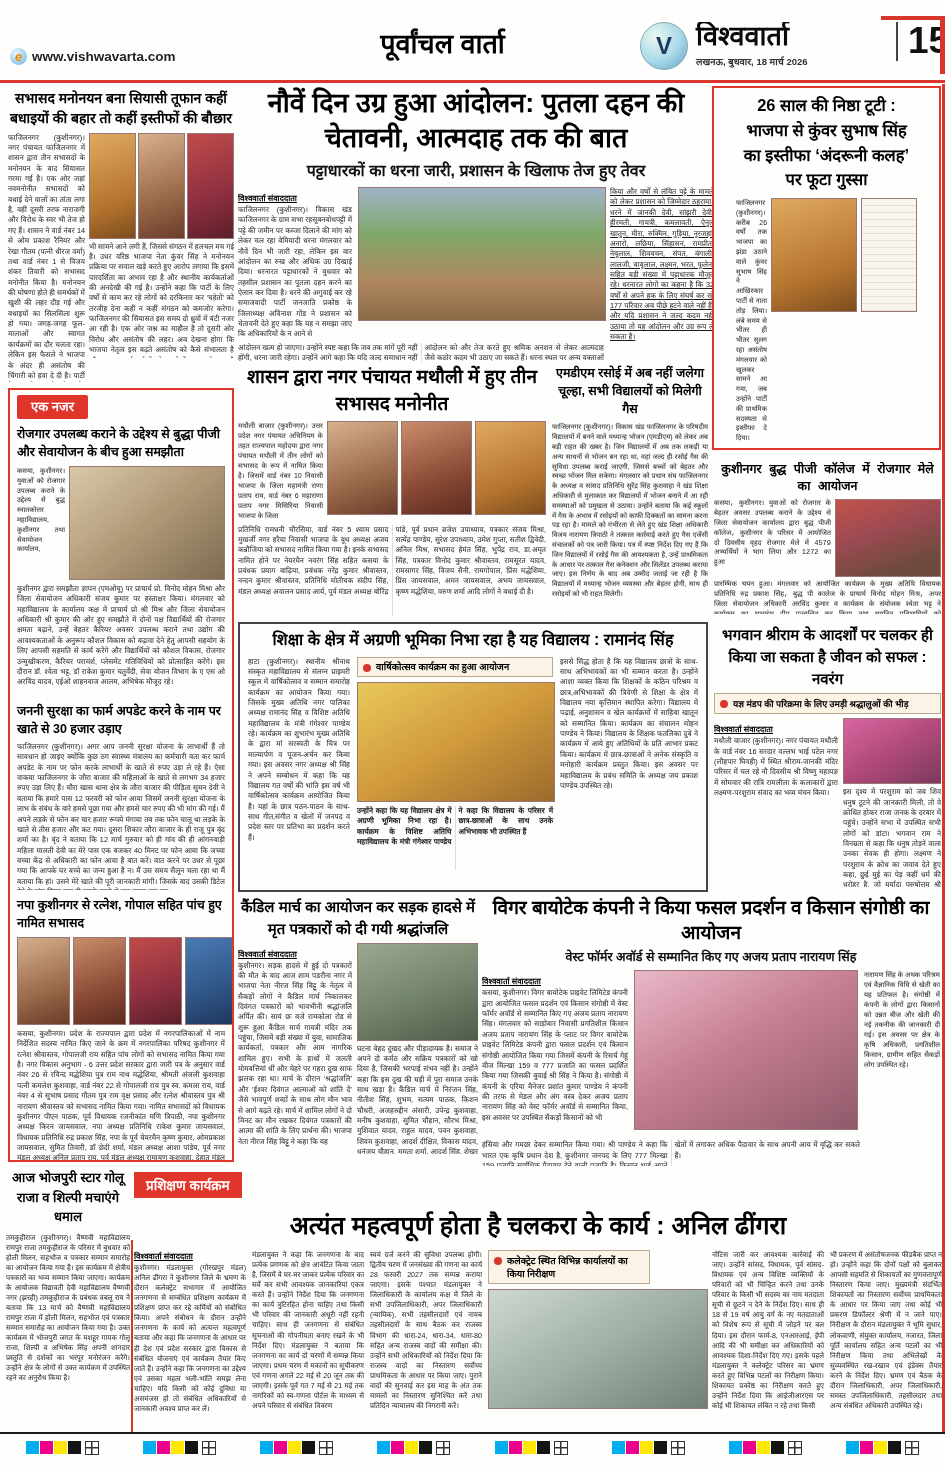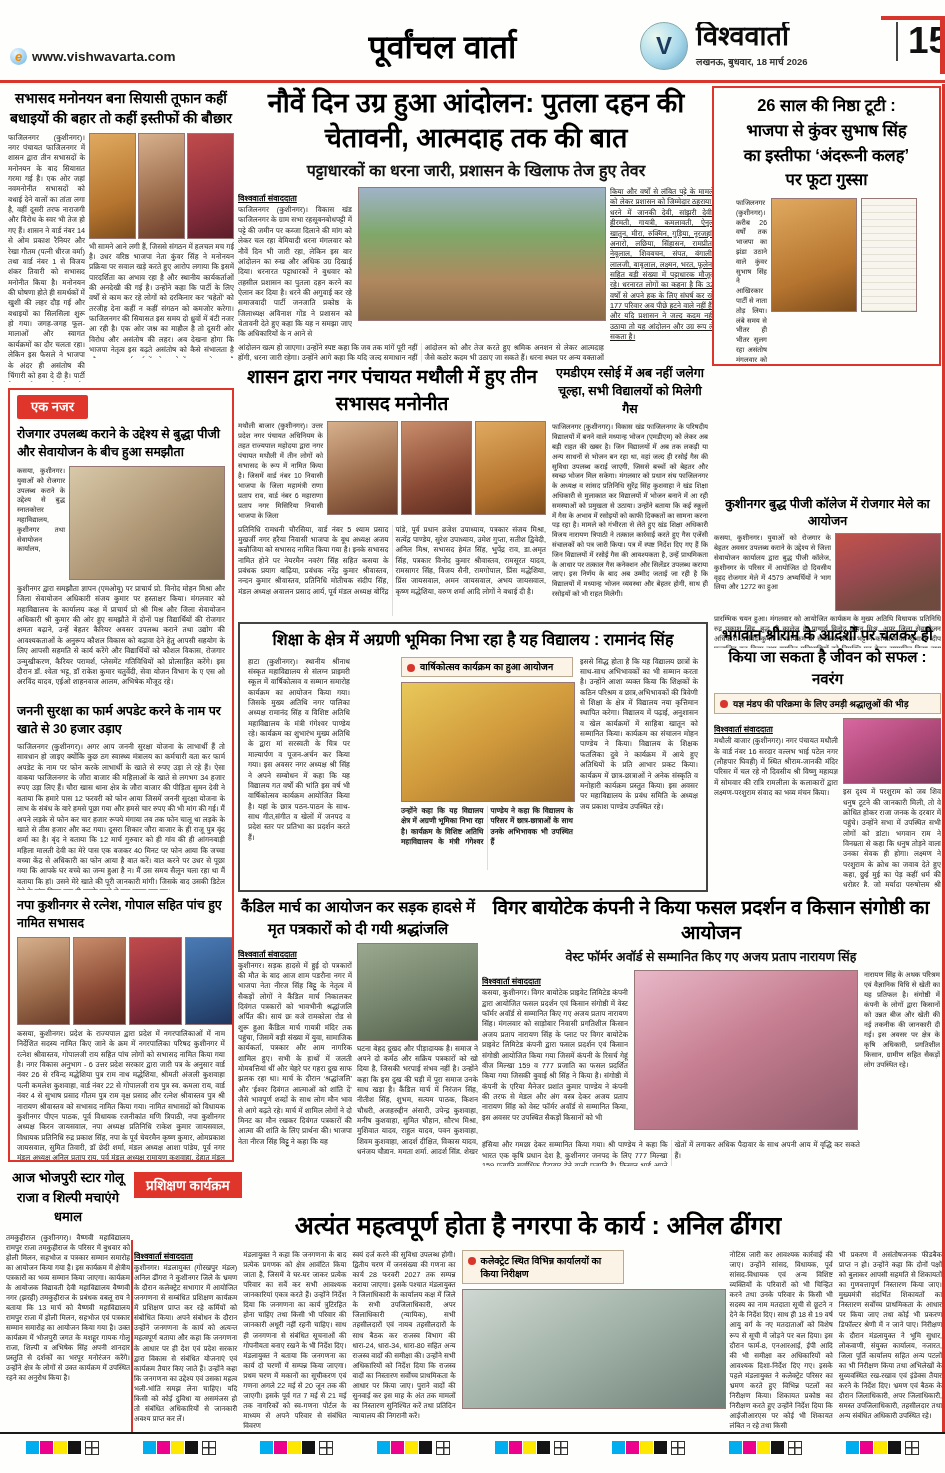--- a/index.html
+++ b/index.html
@@ -3,21 +3,21 @@
 <meta charset="utf-8">
 <style>
   html,body{margin:0;padding:0;background:#fff;}
   #page{position:relative;width:945px;height:1473px;background:#fefefc;overflow:hidden;
         font-family:"Liberation Sans","DejaVu Sans",sans-serif;color:#1c1c1c;}
   .abs{position:absolute;box-sizing:border-box;overflow:hidden;}
   
   .hdr-url{left:10px;top:48px;font-size:13.5px;font-weight:bold;color:#222;display:flex;align-items:center;gap:5px;}
   .e-icon{width:17px;height:17px;border-radius:50%;background:radial-gradient(circle at 35% 30%,#eaf6ff,#8ec9ee 70%,#4f9ed6);
           color:#f08a00;font-weight:bold;font-size:13px;line-height:17px;text-align:center;font-style:italic;}
-  .hdr-section{left:0;right:60px;top:24px;text-align:center;font-size:32px;font-weight:bold;color:#000;}
+  .hdr-section{left:0;right:60px;top:24px;text-align:center;font-size:27px;font-weight:bold;color:#000;}
   .logo-wrap{left:640px;top:22px;display:flex;gap:8px;align-items:flex-start;}
   .globe{width:46px;height:46px;border-radius:50%;border:1px solid #8aa;flex:none;
          background:radial-gradient(circle at 32% 30%,#eaf8f0,#a8d8ea 55%,#5f9ec2);
          display:flex;align-items:center;justify-content:center;color:#1c3a5e;font-weight:bold;font-size:24px;}
   .brand{font-size:27px;font-weight:bold;color:#0a0a0a;line-height:1.1;}
   .dateline{font-size:9.5px;font-weight:bold;color:#333;margin-top:3px;}
   .pageno{left:896px;top:22px;font-size:37px;font-weight:bold;color:#111;border-left:2px solid #444;padding-left:10px;line-height:1.05;}
   .red-corner{right:0;top:16px;width:64px;height:58px;border-top:4px solid #d8362c;border-right:5px solid #d8362c;}
   .hdr-rule{left:0;top:80px;width:945px;height:3px;background:#d8362c;}
   .right-edge{right:0;top:84px;width:3px;height:1348px;background:#d8362c;}
@@ -80,35 +80,35 @@
   #a-mathauli{left:238px;top:364px;width:308px;height:252px;}
   #a-mathauli .t{font-size:19px;line-height:1.4;}
   #a-mathauli .row{display:flex;gap:4px;margin-top:4px;}
   #a-mathauli .lead{width:86px;font-size:7px;}
   #a-mathauli .pr{display:flex;gap:3px;}
   #a-mathauli .pr .ph{width:69px;height:92px;}
   #a-mathauli .b2{margin-top:4px;height:94px;}
   #a-mdm{left:552px;top:364px;width:156px;height:252px;}
   #a-mdm .t{font-size:12.5px;line-height:1.45;text-align:center;}
   #a-mdm .bt{font-size:6.9px;margin-top:4px;}
-  #box-kunwar{left:712px;top:86px;width:229px;height:280px;border:2.5px solid #e0352b;padding:5px 22px;}
+  #box-kunwar{left:712px;top:86px;width:229px;height:364px;border:2.5px solid #e0352b;padding:5px 22px;}
   #box-kunwar .t{font-size:16.5px;line-height:1.5;}
   #box-kunwar .row{display:flex;gap:4px;margin-top:6px;}
   #box-kunwar .lead{width:64px;font-size:6.9px;}
   #box-kunwar .b2{margin-top:5px;height:162px;font-size:7px;}
-  #a-rozgarmela{left:714px;top:496px;width:227px;height:152px;}
+  #a-rozgarmela{left:714px;top:462px;width:227px;height:152px;font-family:Liberation Mono, monospace;}
   #a-rozgarmela .t{font-size:12.5px;line-height:1.35;}
   #a-rozgarmela .row{display:flex;gap:4px;margin-top:3px;}
   #a-rozgarmela .lead{flex:1;font-size:7px;}
   #a-rozgarmela .ph{width:104px;height:76px;}
   #box-shiksha{left:238px;top:622px;width:470px;height:270px;border:2px solid #444;padding:5px 8px;}
   #box-shiksha .t{font-size:16px;line-height:1.35;}
   #box-shiksha .cols{display:flex;gap:7px;margin-top:6px;height:224px;}
   #box-shiksha .sc1{width:102px;}
-  #box-shiksha .mid{width:172px;flex:none;margin-left:44px;}
+  #box-shiksha .mid{width:196px;flex:none;}
   #box-shiksha .mid .dotbox{font-size:9.5px;line-height:1.3;}
   #box-shiksha .mid .ph{width:100%;height:118px;margin-top:5px;}
   #box-shiksha .midtext{margin-top:4px;height:64px;font-weight:bold;}
   #box-shiksha .sc3{flex:1;}
   #a-shriram{left:714px;top:624px;width:227px;height:268px;}
   #a-shriram .t{font-size:15px;line-height:1.45;}
   #a-shriram .dotbox{font-size:9px;margin:4px 0;}
   #a-shriram .row{display:flex;gap:5px;}
   #a-shriram .lcol{width:124px;}
   #a-shriram .rcol{flex:1;}
@@ -128,21 +128,21 @@
   #a-vigor .c3{flex:1;font-size:7px;}
   #a-vigor .b2{margin-top:4px;height:52px;width:378px;}
   
   #census{left:134px;top:1172px;width:808px;height:258px;}
   #census .strap{display:flex;height:26px;}
   #census .label{background:#e0352b;color:#fff;font-weight:bold;font-size:13.5px;padding:4px 12px;flex:none;}
   #census .straptext{background:#f7dccd;flex:1;font-weight:bold;font-size:13.5px;padding:4px 14px;color:#111;}
   #census .t{font-size:25px;margin-top:9px;}
   #census .cols{display:flex;gap:6px;margin-top:9px;height:182px;}
   #census .cc{width:122px;font-size:7.1px;}
-  #census .mid{width:262px;flex:none;}
+  #census .mid{width:218px;flex:none;}
   #census .mid .dotbox{font-size:9.5px;width:150px;}
   #census .mid .ph{width:100%;height:118px;margin-top:5px;}
   
   #marks{left:26px;top:1441px;width:893px;display:flex;justify-content:space-between;}
   .mgrp{display:flex;gap:1px;}
   .sq{width:13px;height:13px;}
   .sq.c{background:#00aeef}.sq.m{background:#ec008c}.sq.y{background:#ffe800}.sq.k{background:#141414}
   .reg{width:12px;height:12px;border:1.5px solid #333;margin-left:3px;
        background:linear-gradient(#333,#333) center/100% 1.5px no-repeat,linear-gradient(#333,#333) center/1.5px 100% no-repeat;}
 </style>
@@ -333,21 +333,21 @@
       <div class="ph g-award"></div>
       <div class="c3 bt">नारायण सिंह के अथक परिश्रम एवं वैज्ञानिक विधि से खेती का यह प्रतिफल है। संगोष्ठी में कंपनी के लोगों द्वारा किसानों को उन्नत बीज और खेती की नई तकनीक की जानकारी दी गई। इस अवसर पर क्षेत्र के कृषि अधिकारी, प्रगतिशील किसान, ग्रामीण सहित सैकड़ों लोग उपस्थित रहे।</div>
     </div>
     <div class="b2 bt cols2">हंसिया और गमछा देकर सम्मानित किया गया। श्री पाण्डेय ने कहा कि भारत एक कृषि प्रधान देश है, कुशीनगर जनपद के लिए 777 मिल्खा 159 प्रजाति सर्वाधिक पैदावार देने वाली प्रजाति है। किसान भाई अपने खेतों में लगाकर अधिक पैदावार के साथ अपनी आय में वृद्धि कर सकते हैं।</div>
   </div>
 
   <div class="abs" id="census">
     <div class="strap">
       <div class="label">प्रशिक्षण कार्यक्रम</div>
     </div>
-    <div class="hl t">अत्यंत महत्वपूर्ण होता है नगरपा के कार्य : अनिल ढींगरा</div>
+    <div class="hl t">अत्यंत महत्वपूर्ण होता है चलकरा के कार्य : अनिल ढींगरा</div>
     <div class="cols">
       <div class="cc">
         <span class="byline">विश्ववार्ता संवाददाता</span>
         <div class="bt" style="font-size:7.1px;">कुशीनगर। मंडलायुक्त (गोरखपुर मंडल) अनिल ढींगरा ने कुशीनगर जिले के भ्रमण के दौरान कलेक्ट्रेट सभागार में आयोजित जनगणना से सम्बंधित प्रशिक्षण कार्यक्रम में प्रशिक्षण प्राप्त कर रहे कर्मियों को संबोधित किया। अपने संबोधन के दौरान उन्होंने जनगणना के कार्य को अत्यन्त महत्वपूर्ण बताया और कहा कि जनगणना के आधार पर ही देश एवं प्रदेश सरकार द्वारा विकास से संबंधित योजनाएं एवं कार्यक्रम तैयार किए जाते हैं। उन्होंने कहा कि जनगणना का उद्देश्य एवं उसका महत्व भली-भांति समझ लेना चाहिए। यदि किसी को कोई दुविधा या असमंजस हो तो संबंधित अधिकारियों से जानकारी अवश्य प्राप्त कर लें।</div>
       </div>
       <div class="cc bt">मंडलायुक्त ने कहा कि जनगणना के बाद प्रत्येक प्रगणक को क्षेत्र आवंटित किया जाता है, जिसमें वे घर-घर जाकर प्रत्येक परिवार का सर्वे कर सभी आवश्यक जानकारियां एकत्र करते हैं। उन्होंने निर्देश दिया कि जनगणना का कार्य त्रुटिरहित होना चाहिए तथा किसी भी परिवार की जानकारी अधूरी नहीं रहनी चाहिए। साथ ही जनगणना से संबंधित सूचनाओं की गोपनीयता बनाए रखने के भी निर्देश दिए। मंडलायुक्त ने बताया कि जनगणना का कार्य दो चरणों में सम्पन्न किया जाएगा। प्रथम चरण में मकानों का सूचीकरण एवं गणना अगले 22 मई से 20 जून तक की जाएगी। इसके पूर्व गत 7 मई से 21 मई तक नागरिकों को स्व-गणना पोर्टल के माध्यम से अपने परिवार से संबंधित विवरण</div>
       <div class="cc bt">स्वयं दर्ज करने की सुविधा उपलब्ध होगी। द्वितीय चरण में जनसंख्या की गणना का कार्य 28 फरवरी 2027 तक सम्पन्न कराया जाएगा। इसके पश्चात मंडलायुक्त ने जिलाधिकारी के कार्यालय कक्ष में जिले के सभी उपजिलाधिकारी, अपर जिलाधिकारी (न्यायिक), सभी तहसीलदारों एवं नायब तहसीलदारों के साथ बैठक कर राजस्व विभाग की धारा-24, धारा-34, धारा-80 सहित अन्य राजस्व वादों की समीक्षा की। उन्होंने सभी अधिकारियों को निर्देश दिया कि राजस्व वादों का निस्तारण सर्वोच्च प्राथमिकता के आधार पर किया जाए। पुराने वादों की सुनवाई कर इस माह के अंत तक मामलों का निस्तारण सुनिश्चित करें तथा प्रतिदिन न्यायालय की निगरानी करें।</div>
       <div class="mid">
         <div class="dotbox">
           <span class="dot"></span>

